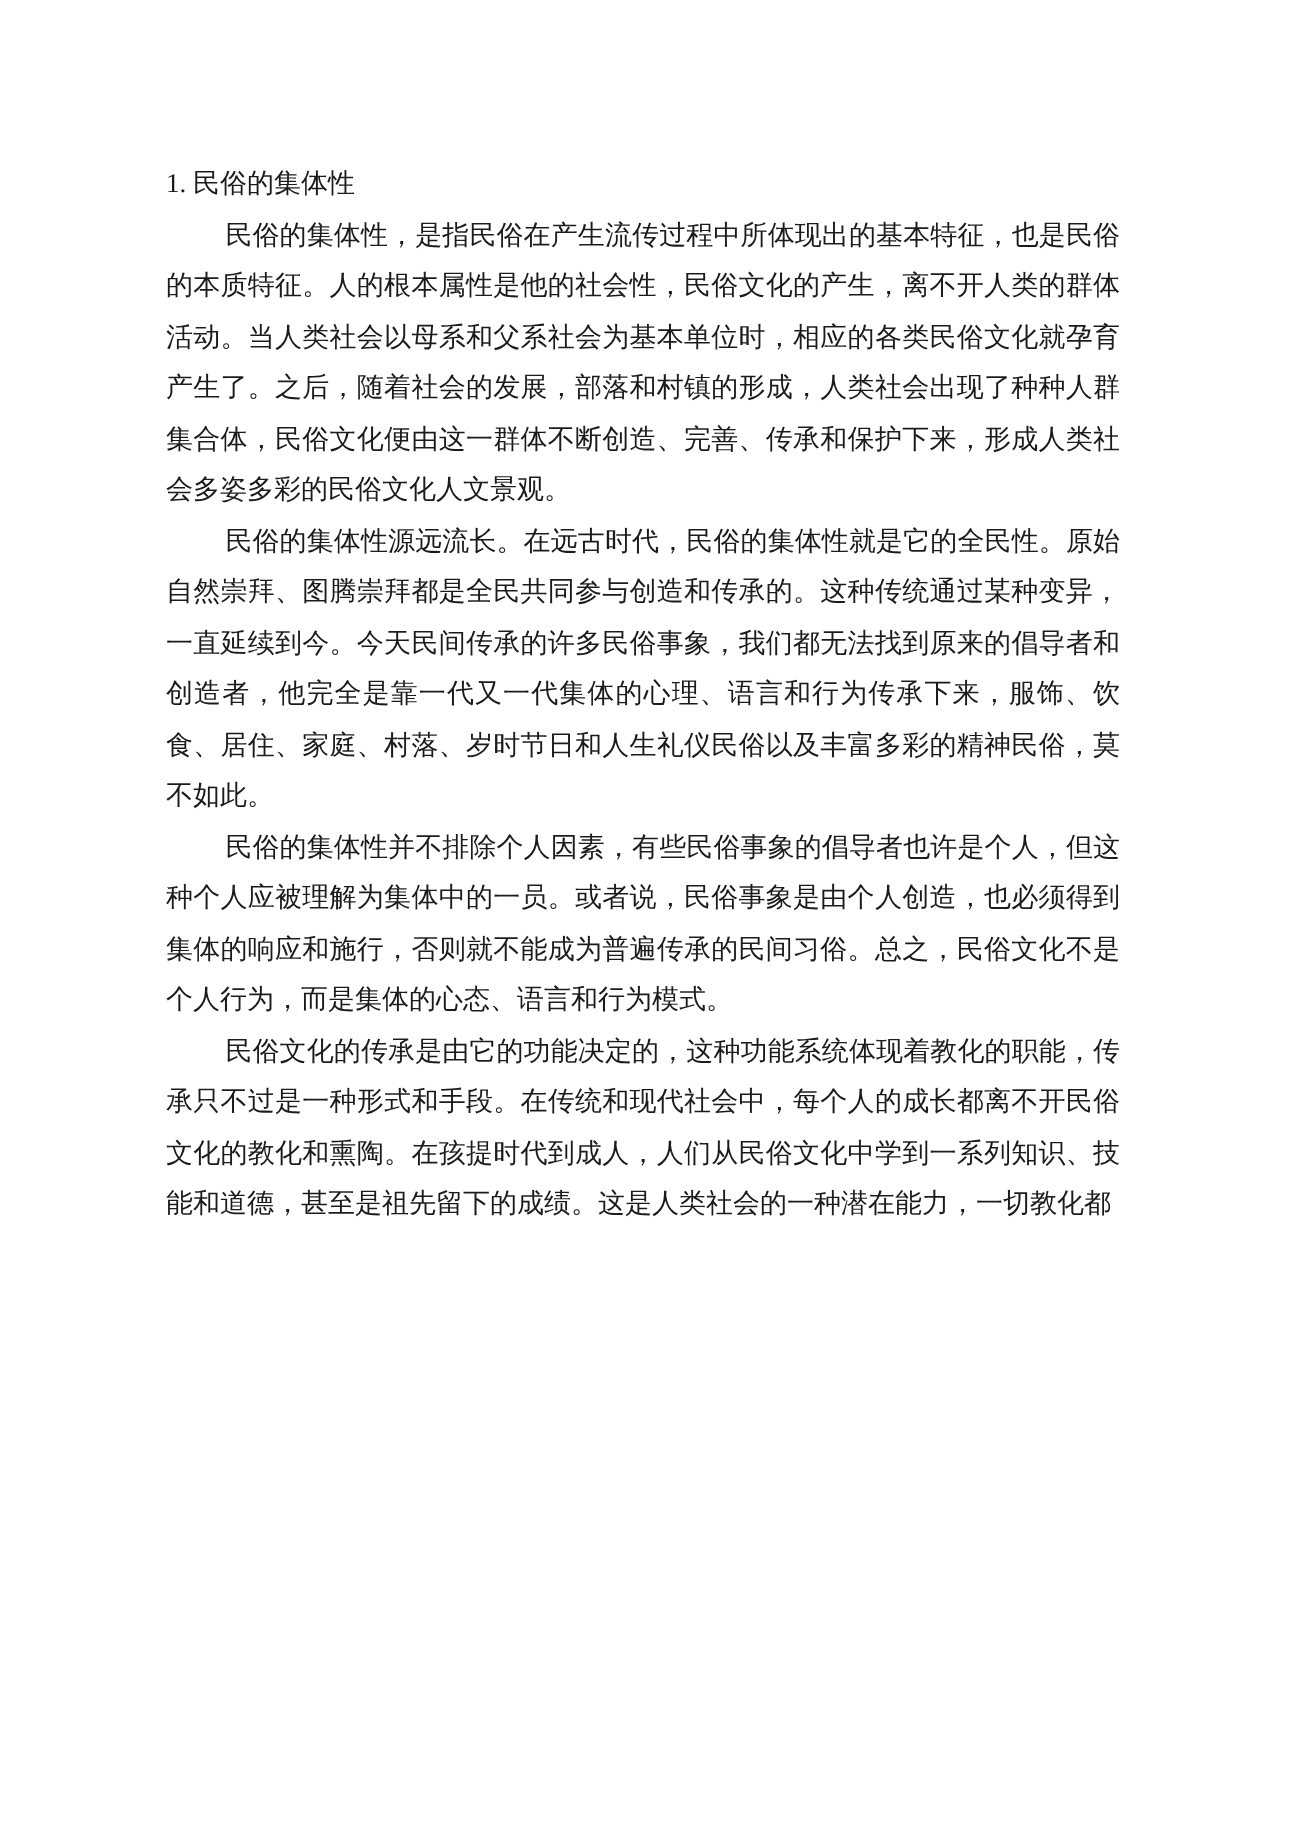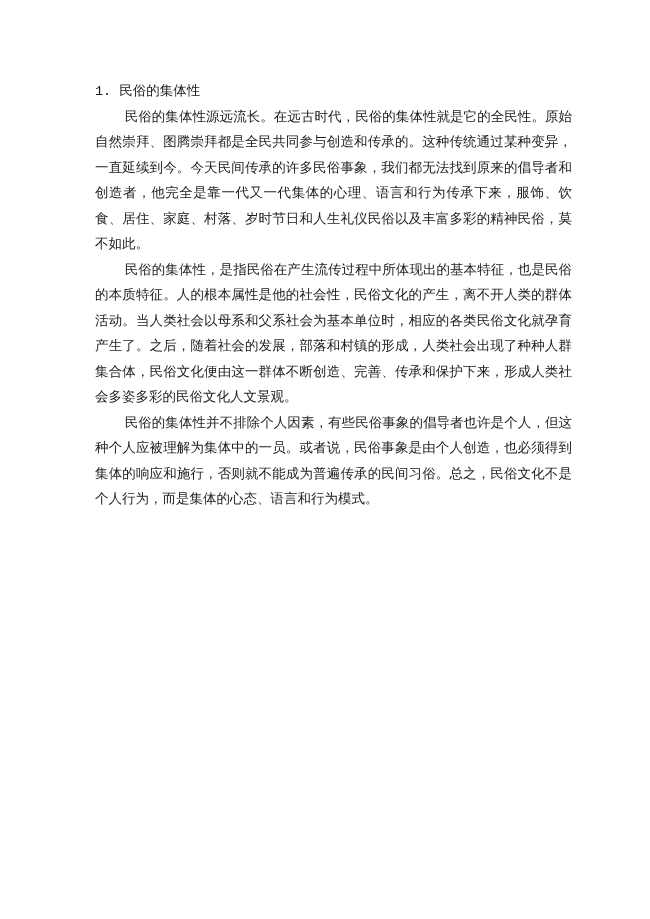--- a/index.html
+++ b/index.html
@@ -9,24 +9,24 @@
   }
   .page {
     position: relative;
     width: 650px;
     height: 919px;
     background: #ffffff;
     overflow: hidden;
   }
   .text-block {
     position: absolute;
-    left: 95px;
+    left: 83px;
     top: 79px;
     width: 477px;
-    font-family: Liberation Mono, monospace;
+    font-family: Liberation Serif, serif;
     font-size: 13.5px;
     line-height: 25.5px;
     color: #1b1b1b;
     text-align: justify;
   }
   .heading {
     text-indent: 0;
     margin: 0;
     font-weight: normal;
     font-size: 13.5px;
@@ -41,24 +41,25 @@
   }
 </style>
 </head>
 <body>
 
 <div class="page" style="background: rgb(255, 255, 255);">
   <div class="text-block" style="color: rgb(27, 27, 27);">
 
     <div class="heading">1. 民俗的集体性</div>
 
+    <p class="para">民俗的集体性，是指民俗在产生流传过程中所体现出的基本特征，也是民俗的本质特征。人的根本属性是他的社会性，民俗文化的产生，离不开人类的群体活动。当人类社会以母系和父系社会为基本单位时，相应的各类民俗文化就孕育产生了。之后，随着社会的发展，部落和村镇的形成，人类社会出现了种种人群集合体，民俗文化便由这一群体不断创造、完善、传承和保护下来，形成人类社会多姿多彩的民俗文化人文景观。</p>
+
     <p class="para">民俗的集体性源远流长。在远古时代，民俗的集体性就是它的全民性。原始自然崇拜、图腾崇拜都是全民共同参与创造和传承的。这种传统通过某种变异，一直延续到今。今天民间传承的许多民俗事象，我们都无法找到原来的倡导者和创造者，他完全是靠一代又一代集体的心理、语言和行为传承下来，服饰、饮食、居住、家庭、村落、岁时节日和人生礼仪民俗以及丰富多彩的精神民俗，莫不如此。</p>
-
-    <p class="para">民俗的集体性，是指民俗在产生流传过程中所体现出的基本特征，也是民俗的本质特征。人的根本属性是他的社会性，民俗文化的产生，离不开人类的群体活动。当人类社会以母系和父系社会为基本单位时，相应的各类民俗文化就孕育产生了。之后，随着社会的发展，部落和村镇的形成，人类社会出现了种种人群集合体，民俗文化便由这一群体不断创造、完善、传承和保护下来，形成人类社会多姿多彩的民俗文化人文景观。</p>
 
     <p class="para">民俗的集体性并不排除个人因素，有些民俗事象的倡导者也许是个人，但这种个人应被理解为集体中的一员。或者说，民俗事象是由个人创造，也必须得到集体的响应和施行，否则就不能成为普遍传承的民间习俗。总之，民俗文化不是个人行为，而是集体的心态、语言和行为模式。</p>
 
 
 
 
+    <p class="para">民俗文化的传承是由它的功能决定的，这种功能系统体现着教化的职能，传承只不过是一种形式和手段。在传统和现代社会中，每个人的成长都离不开民俗文化的教化和熏陶。在孩提时代到成人，人们从民俗文化中学到一系列知识、技能和道德，甚至是祖先留下的成绩。这是人类社会的一种潜在能力，一切教化都</p>
 
   </div>
 </div>
 
 </body></html>

